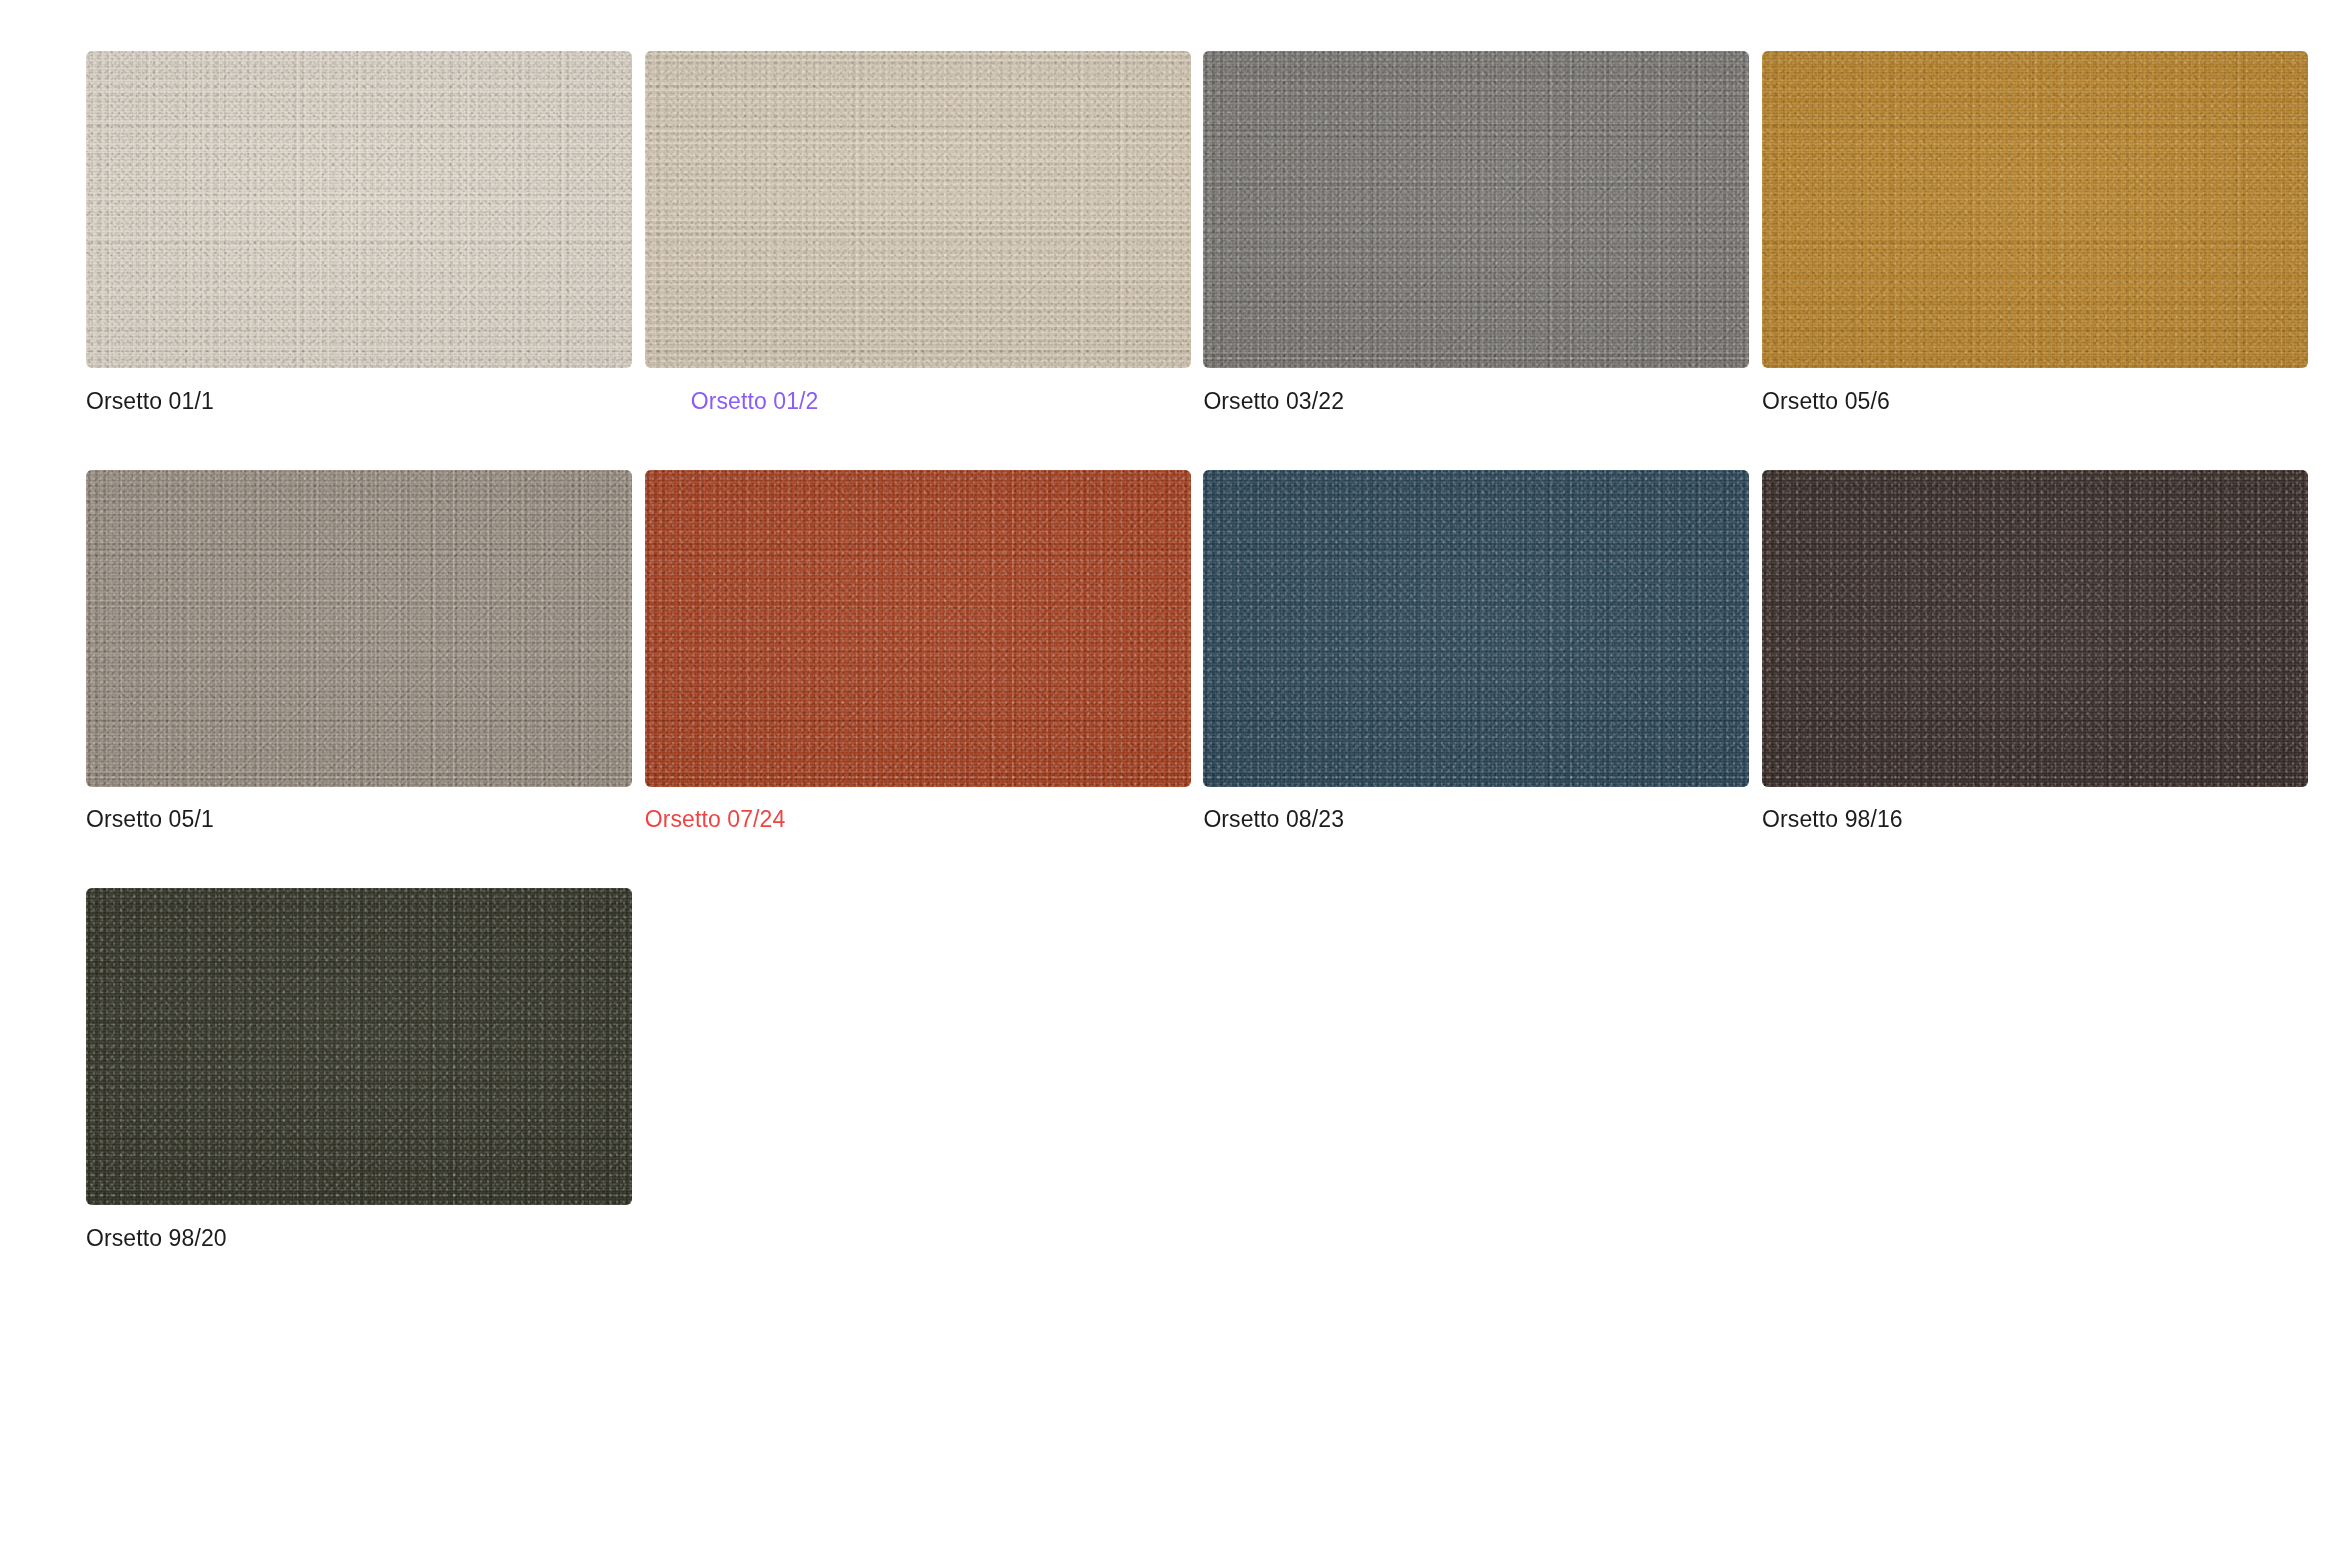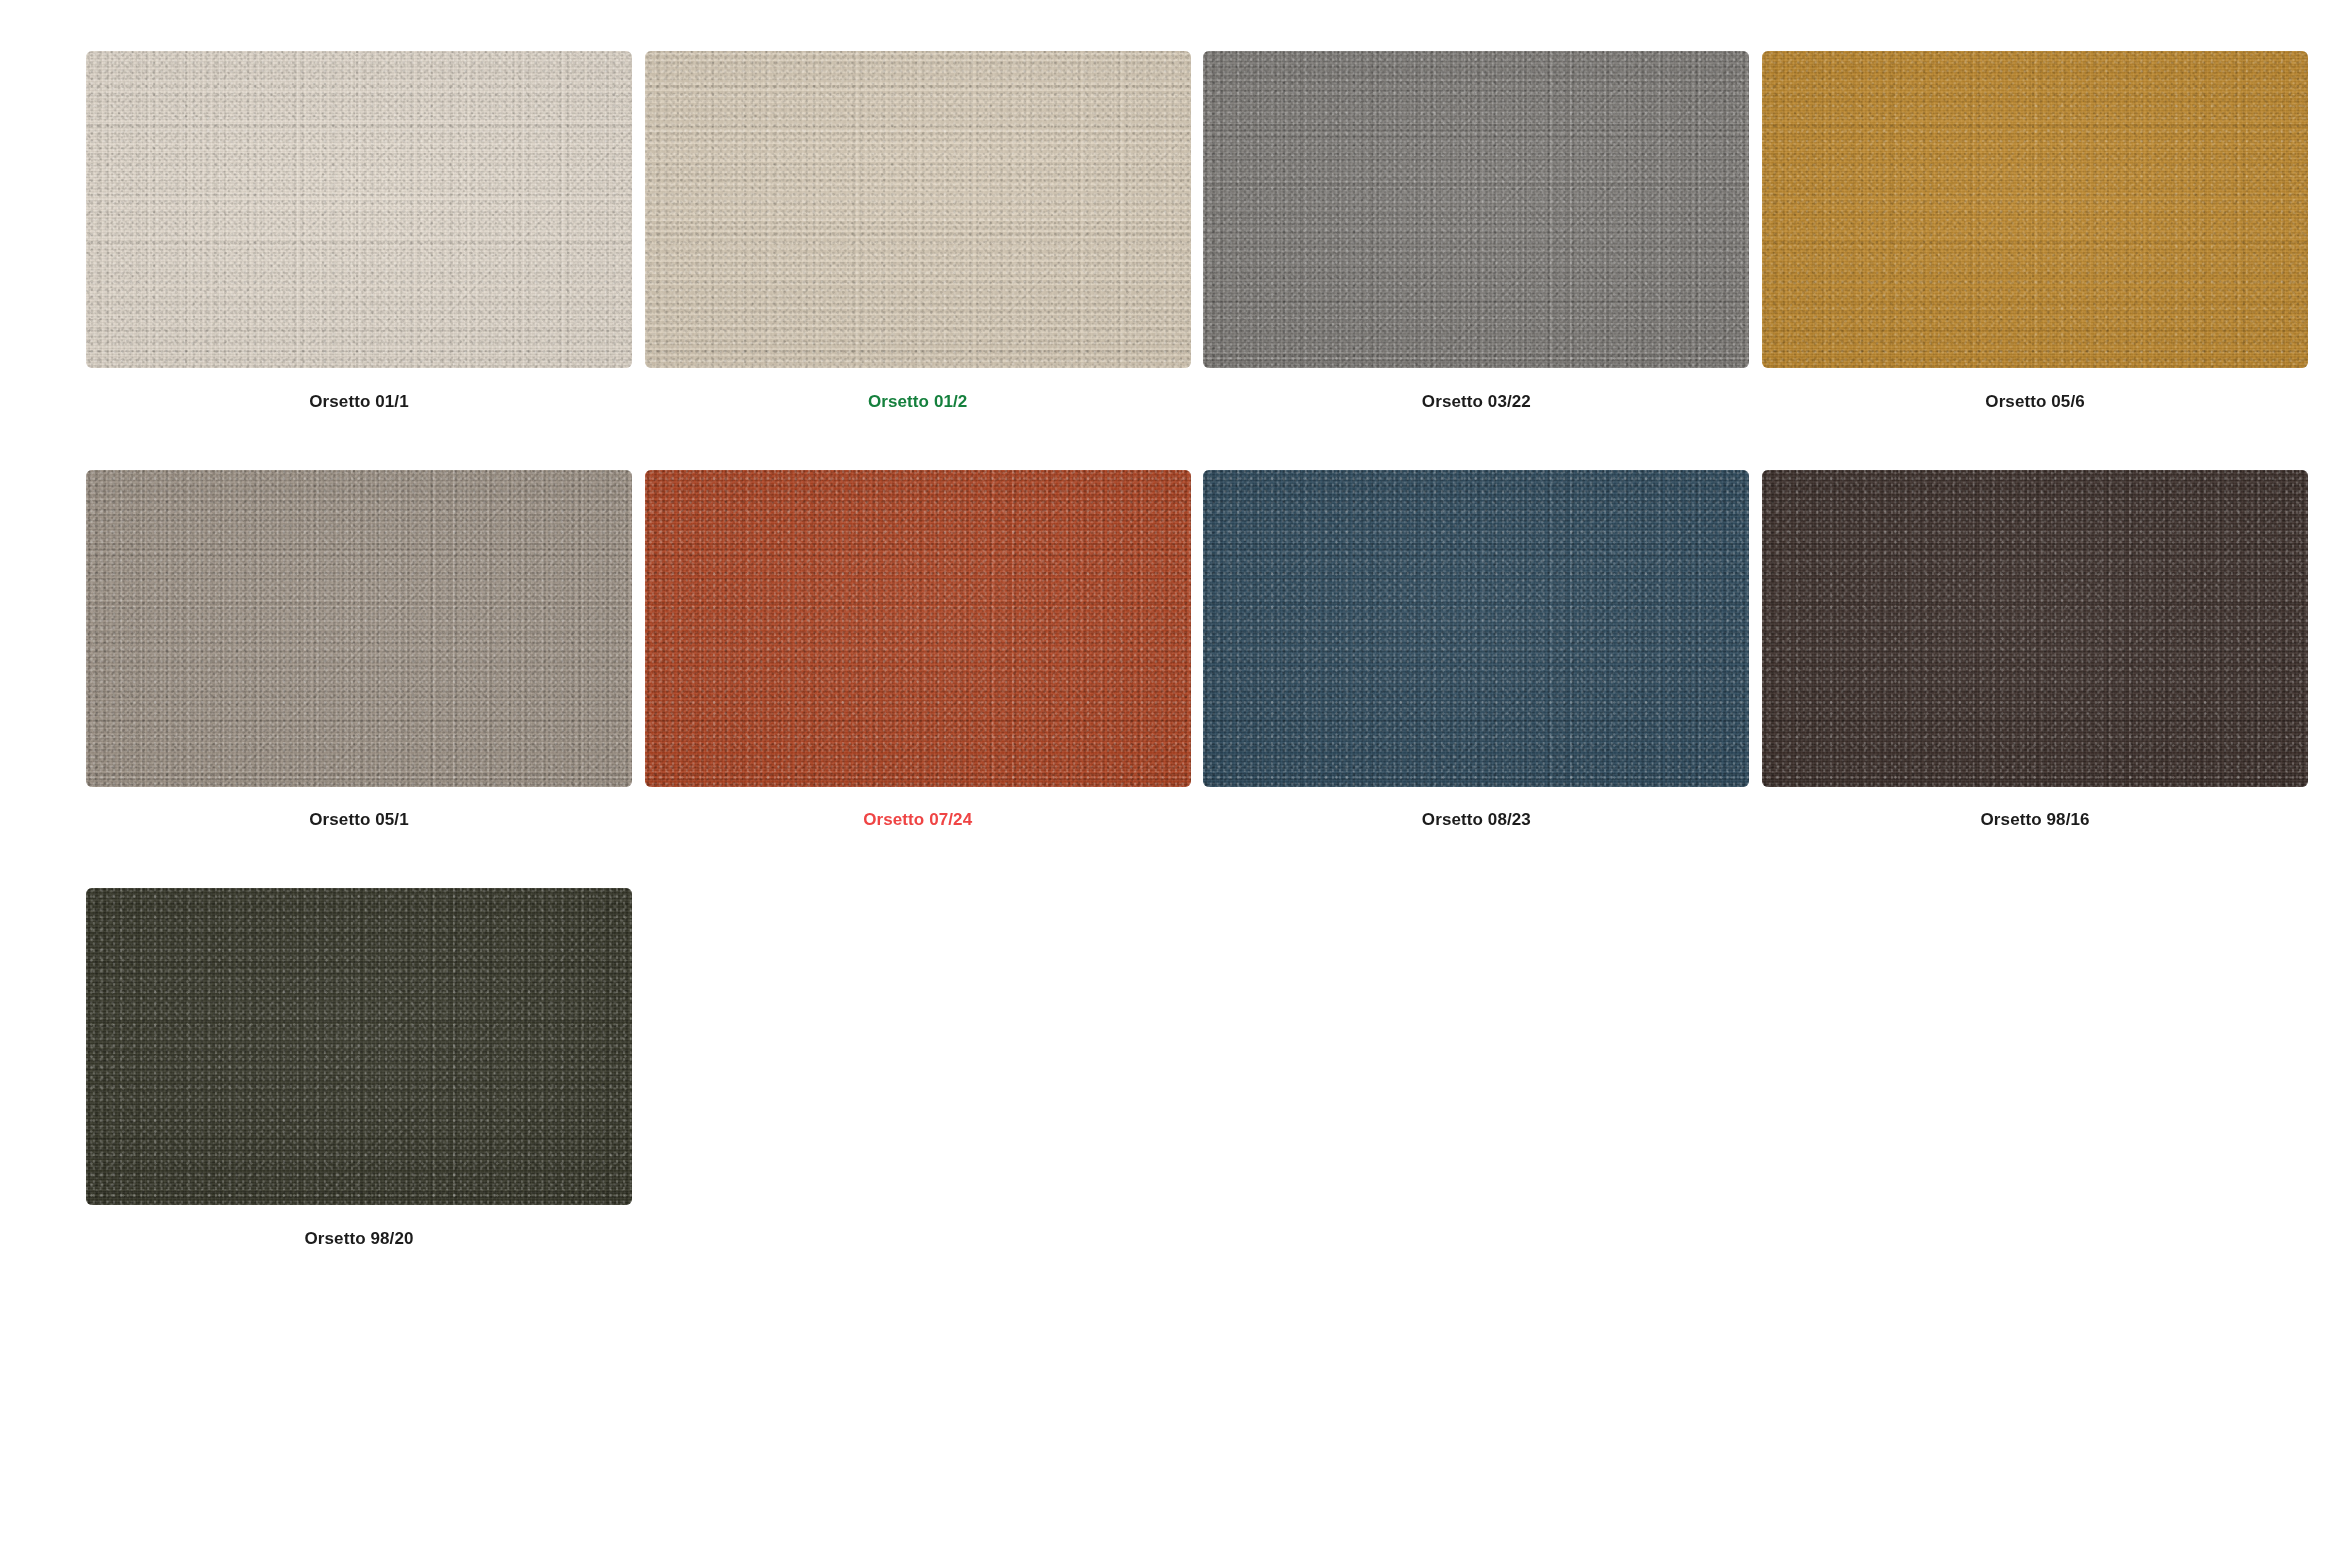--- a/index.html
+++ b/index.html
@@ -107,43 +107,42 @@
   
   .swatch-tile.coarse::before {
     opacity: 1;
     background-size:
       6.8px 6.8px, 7.8px 7.8px, 9.8px 9.8px, 4.9px 4.9px, 8.8px 8.8px,
       10.7px 10.7px, 5.9px 5.9px, 11.7px 11.7px, 8.8px 10.7px, 4.9px 4.9px;
   }
 
   .swatch-label {
     margin-top: 20.5px;
-    font-size: 17px;
+    font-size: 23px;
     line-height: 25px;
     letter-spacing: 0.1px;
     color: #1c1c1c;
-    font-weight: 700;
+    font-weight: 400;
     white-space: nowrap;
-    text-align: center;
   }
 </style>
 </head>
 <body style="background: rgb(255, 255, 255);">
 
 <main class="gallery">
   <div class="swatch-grid">
 
     <div class="swatch-card">
       <div class="swatch-tile" style="background-color: rgb(229, 220, 207);"></div>
       <div class="swatch-label" style="color: rgb(28, 28, 28);">Orsetto 01/1</div>
     </div>
 
     <div class="swatch-card">
       <div class="swatch-tile striated" style="background-color: rgb(221, 208, 187);"></div>
-      <div class="swatch-label" style="color: #15803d;">Orsetto 01/2</div>
+      <div class="swatch-label" style="color: #8b5cf6; margin-left: 46px;">Orsetto 01/2</div>
     </div>
 
     <div class="swatch-card">
       <div class="swatch-tile coarse" style="background-color: rgb(129, 126, 122);"></div>
       <div class="swatch-label" style="color: rgb(28, 28, 28);">Orsetto 03/22</div>
     </div>
 
     <div class="swatch-card">
       <div class="swatch-tile" style="background-color: rgb(192, 137, 44);"></div>
       <div class="swatch-label" style="color: rgb(28, 28, 28);">Orsetto 05/6</div>

